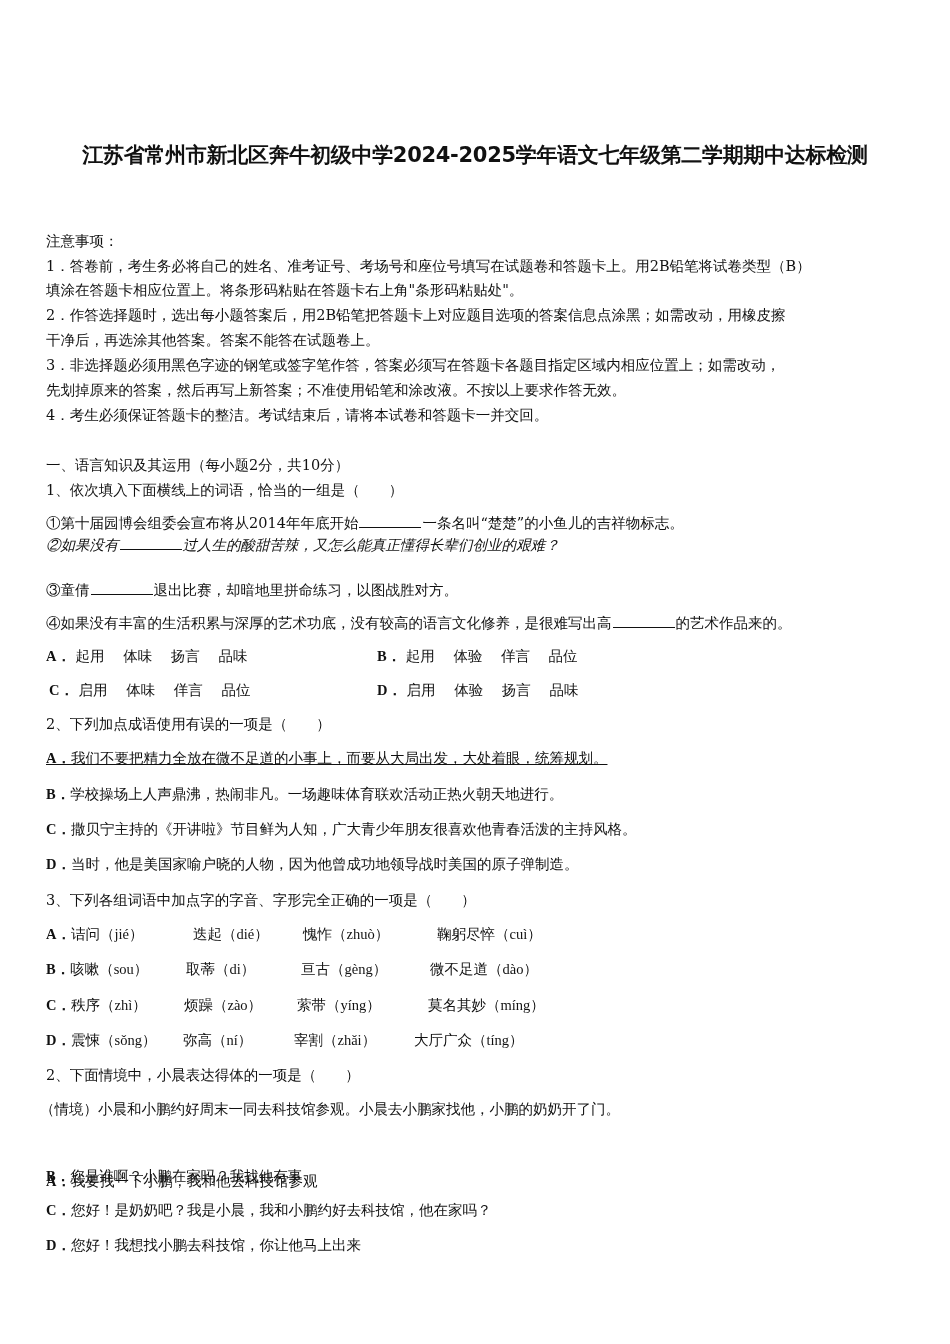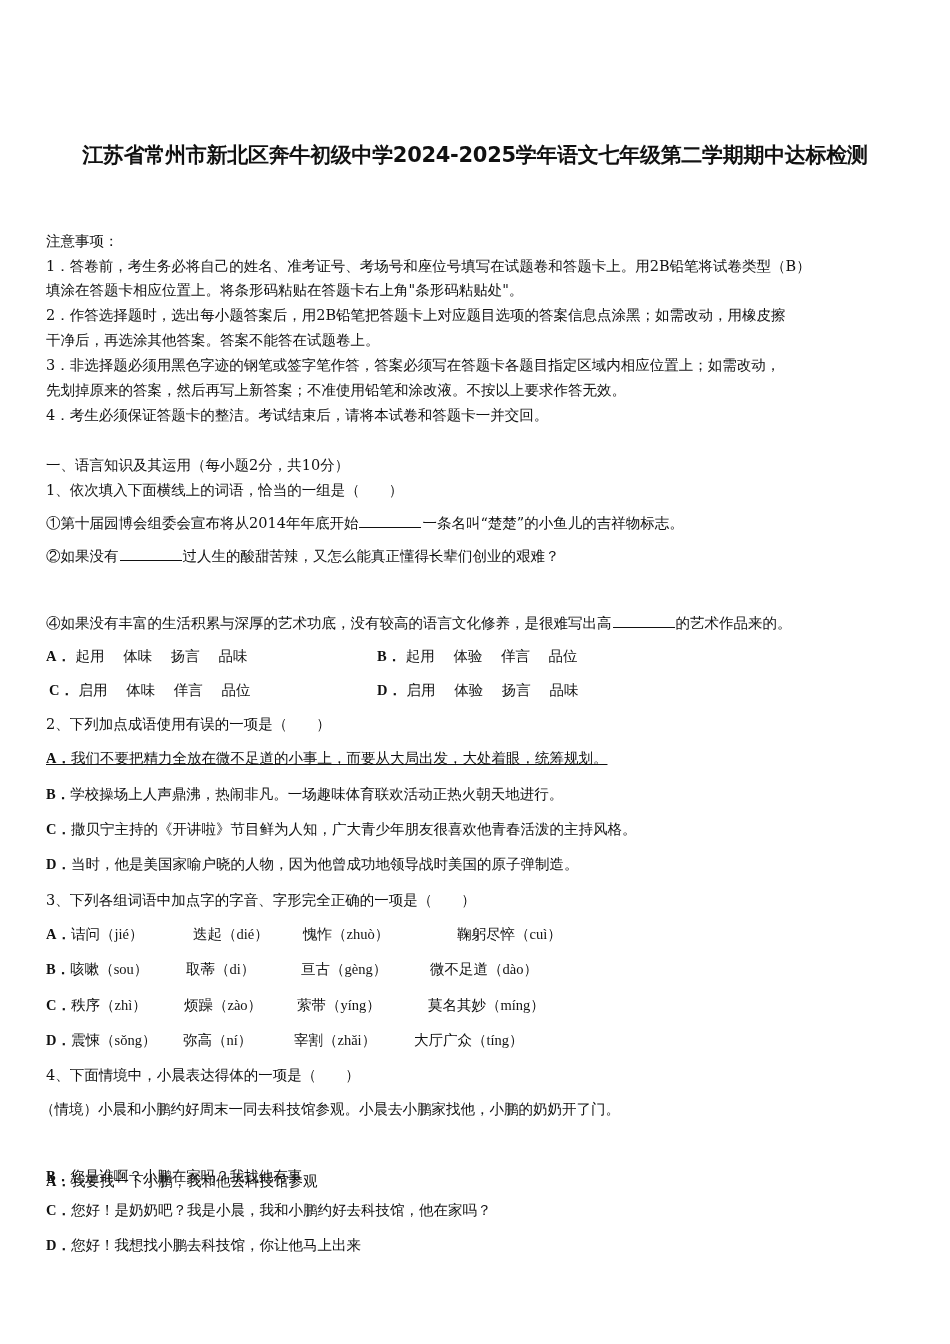--- a/index.html
+++ b/index.html
@@ -90,22 +90,25 @@
   <div class="line" style="top:326px;">3．非选择题必须用黑色字迹的钢笔或签字笔作答，答案必须写在答题卡各题目指定区域内相应位置上；如需改动，</div>
   <div class="line" style="top:351px;">先划掉原来的答案，然后再写上新答案；不准使用铅笔和涂改液。不按以上要求作答无效。</div>
   <div class="line" style="top:376px;">4．考生必须保证答题卡的整洁。考试结束后，请将本试卷和答题卡一并交回。</div>
 
   <div class="line" style="top:426px;">一、语言知识及其运用（每小题2分，共10分）</div>
 
   <div class="line" style="top:451px;">1、依次填入下面横线上的词语，恰当的一组是（　　）</div>
   <div class="line" style="top:484px;">
     <span>①第十届园博会组委会宣布将从2014年年底开始</span><span class="blank"></span><span>一条名叫“楚楚”的小鱼儿的吉祥物标志。</span>
   </div>
-  <div class="line" style="top:517px;">
+  <div class="line" style="top:506px;font-style:italic;">
     <span>②如果没有</span><span class="blank"></span><span>过人生的酸甜苦辣，又怎么能真正懂得长辈们创业的艰难？</span>
+  </div>
+  <div class="line" style="top:551px;">
+    <span>③童倩</span><span class="blank"></span><span>退出比赛，却暗地里拼命练习，以图战胜对方。</span>
   </div>
   <div class="line" style="top:584px;">
     <span>④如果没有丰富的生活积累与深厚的艺术功底，没有较高的语言文化修养，是很难写出高</span><span class="blank"></span><span>的艺术作品来的。</span>
   </div>
 
   <div class="opt-col" style="left:46px; top:617px;">
     <span class="opt-letter">A．</span>
     <span class="word">起用</span>
     <span class="word">体味</span>
     <span class="word">扬言</span>
@@ -151,21 +154,21 @@
 
   <div class="p-item" style="left:46px; top:895px;">
     <span class="opt-letter">A．</span><span>诘问</span><span class="pinyin">（jié）</span>
   </div>
   <div class="p-item" style="left:193px; top:895px;">
     <span>迭起</span><span class="pinyin">（dié）</span>
   </div>
   <div class="p-item" style="left:303px; top:895px;">
     <span>愧怍</span><span class="pinyin">（zhuò）</span>
   </div>
-  <div class="p-item" style="left:457px; top:895px;text-align:center;">
+  <div class="p-item" style="left:437px; top:895px;text-align:center;">
     <span>鞠躬尽悴</span><span class="pinyin">（cuì）</span>
   </div>
 
   <div class="p-item" style="left:46px; top:930px;">
     <span class="opt-letter">B．</span><span>咳嗽</span><span class="pinyin">（sou）</span>
   </div>
   <div class="p-item" style="left:186px; top:930px;">
     <span>取蒂</span><span class="pinyin">（di）</span>
   </div>
   <div class="p-item" style="left:301px; top:930px;">
@@ -194,21 +197,21 @@
   <div class="p-item" style="left:183px; top:1001px;">
     <span>弥高</span><span class="pinyin">（ní）</span>
   </div>
   <div class="p-item" style="left:294px; top:1001px;">
     <span>宰割</span><span class="pinyin">（zhǎi）</span>
   </div>
   <div class="p-item" style="left:414px; top:1001px;">
     <span>大厅广众</span><span class="pinyin">（tíng）</span>
   </div>
 
-  <div class="line" style="top:1036px;">4、下面情境中，小晨表达得体的一项是（　　）</div>
+  <div class="line" style="top:1036px;">2、下面情境中，小晨表达得体的一项是（　　）</div>
   <div class="line" style="top:1070px; left:40px;">（情境）小晨和小鹏约好周末一同去科技馆参观。小晨去小鹏家找他，小鹏的奶奶开了门。</div>
   <div class="line" style="top:1142px;">
     <span class="opt-letter">A．</span><span>我要找一下小鹏，我和他去科技馆参观</span>
   </div>
   <div class="line" style="top:1137px;">
     <span class="opt-letter">B．</span><span>您是谁啊？小鹏在家吗？我找他有事</span>
   </div>
   <div class="line" style="top:1171px;">
     <span class="opt-letter">C．</span><span>您好！是奶奶吧？我是小晨，我和小鹏约好去科技馆，他在家吗？</span>
   </div>

